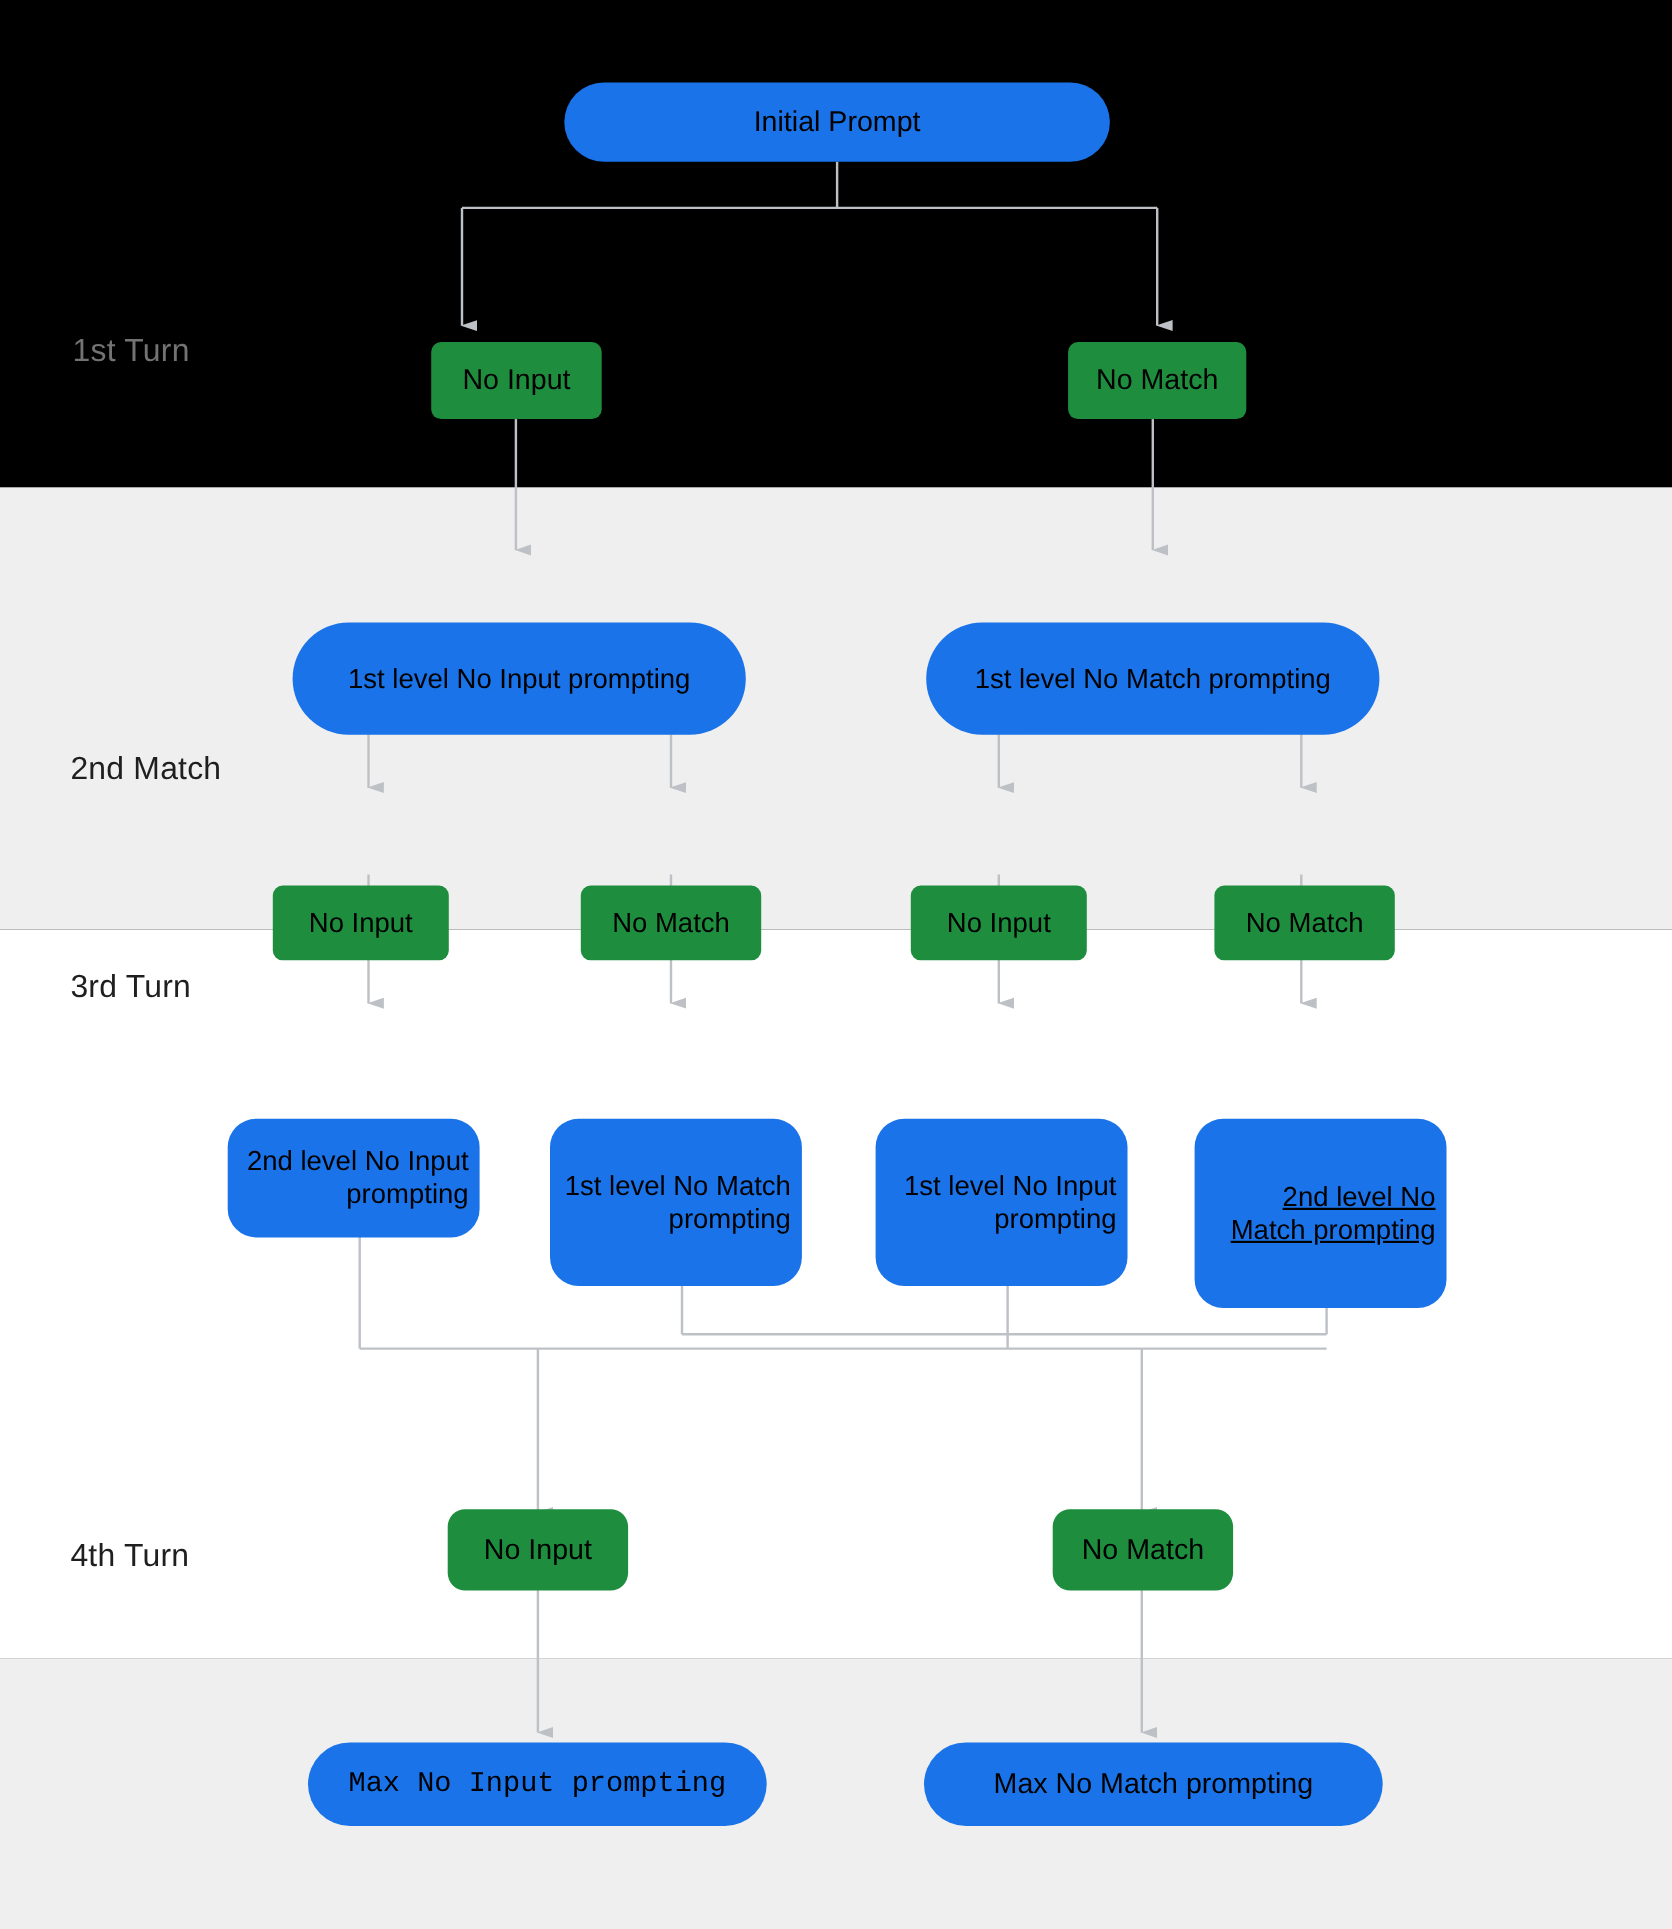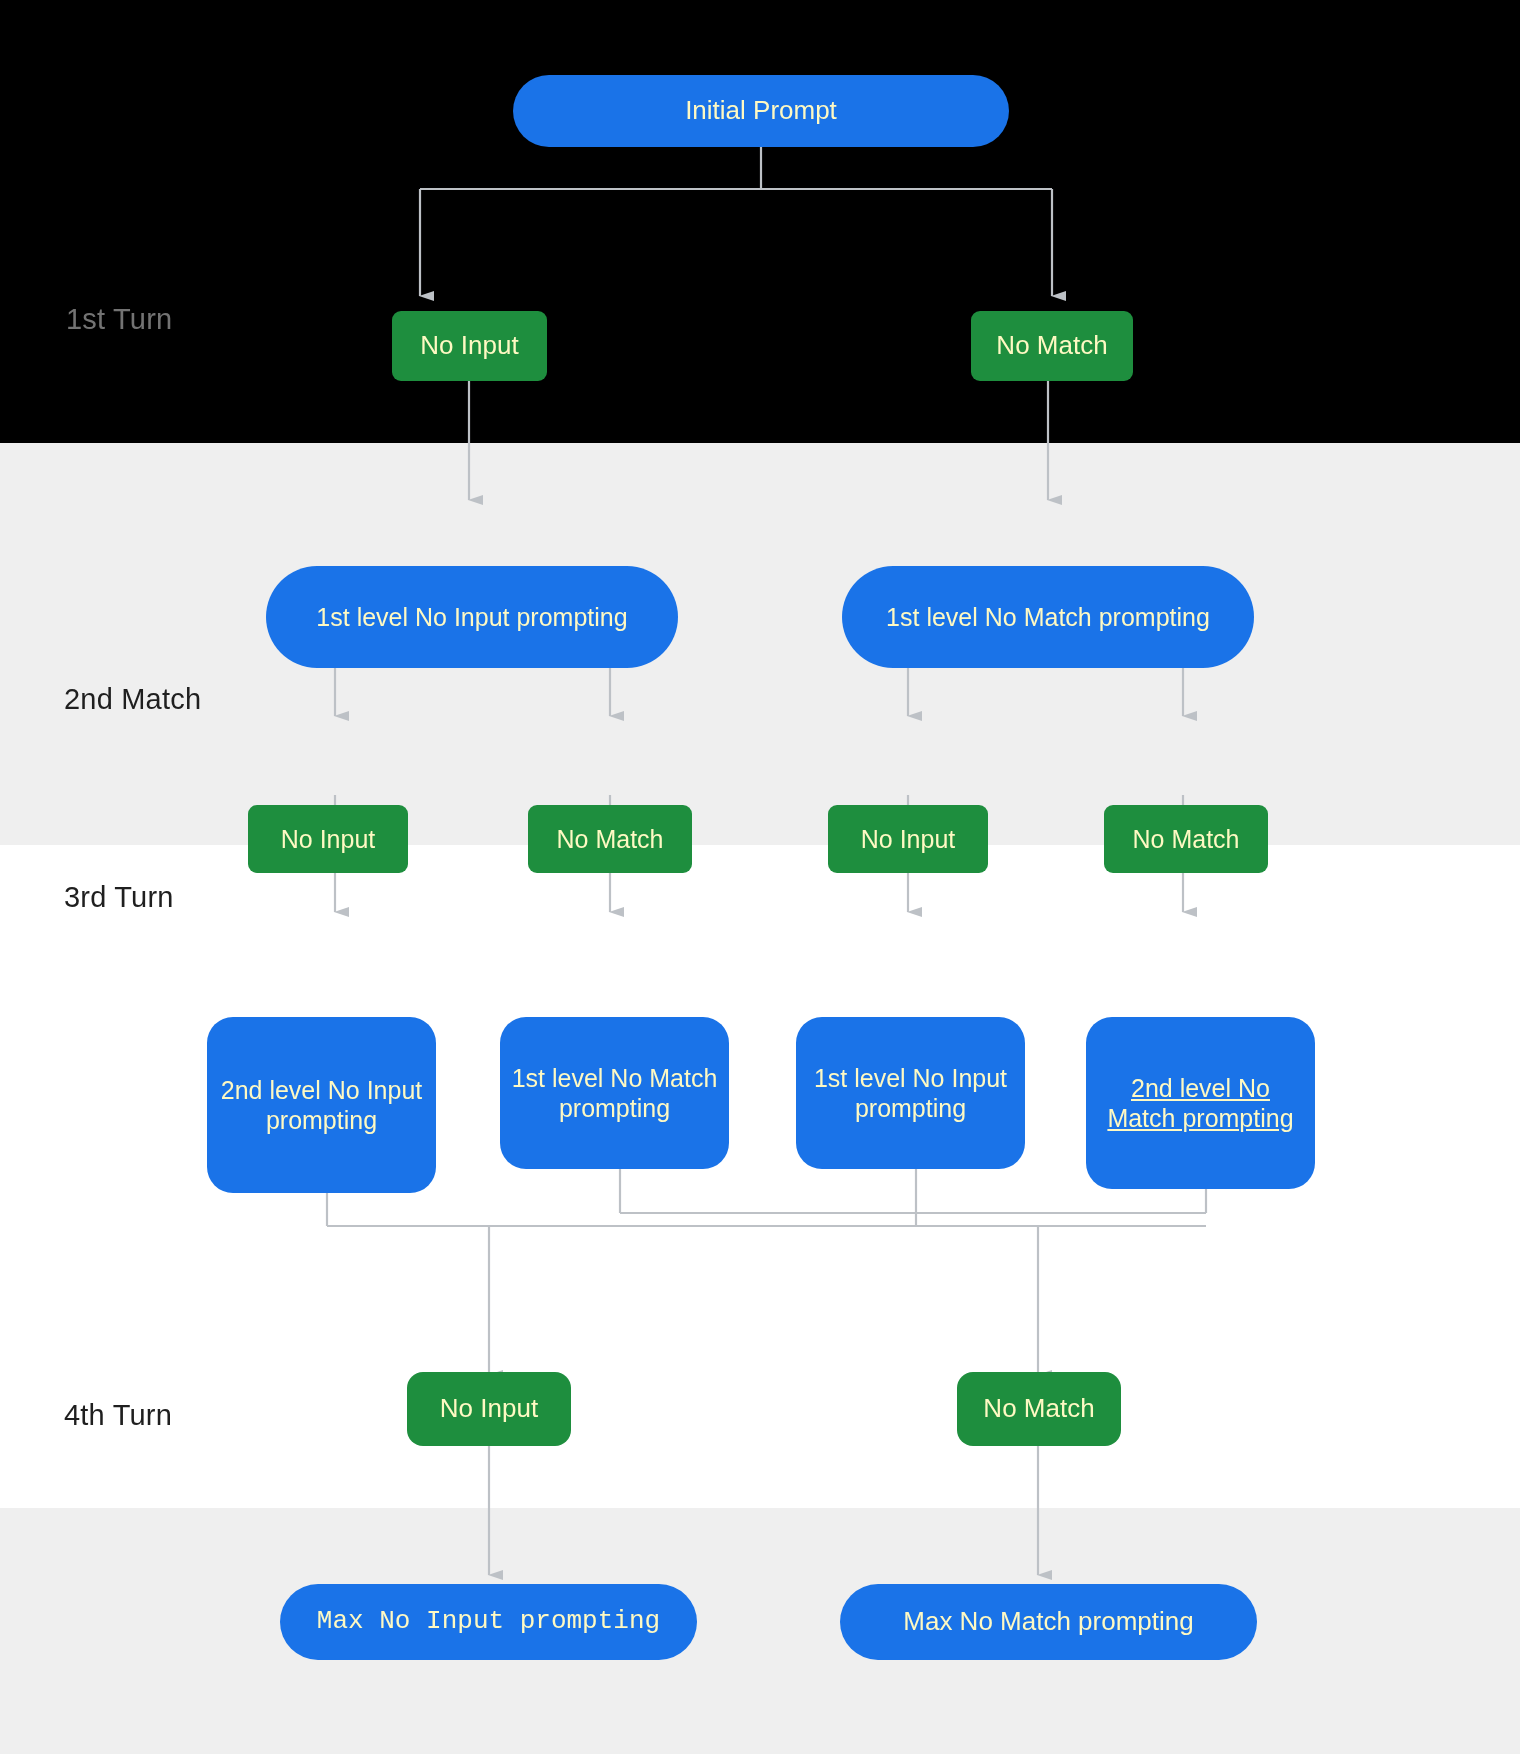--- a/index.html
+++ b/index.html
@@ -45,22 +45,22 @@
     height: 1754px;
     pointer-events: none;
   }
 
   
   .node {
     position: absolute;
     display: flex;
     align-items: center;
     justify-content: center;
-    text-align: center;
-    color: #fef9c3;
+    text-align: right;
+    color: #000000;
     box-sizing: border-box;
     line-height: 1.22;
     padding: 16px 10px;
   }
   .node.blue  { background: #1a73e8; }
   .node.green { background: #1e8e3e; }
 
   .r-pill  { border-radius: 60px; }
   .r-small { border-radius: 9px; }
   .r-med   { border-radius: 16px; }
@@ -134,21 +134,21 @@
   <div class="node green r-small fs-26" style="left:971px; top:311px; width:162px; height:70px;">No Match</div>
 
   <div class="node blue r-pill fs-25" style="left:266px; top:566px; width:412px; height:102px;">1st level No Input prompting</div>
   <div class="node blue r-pill fs-25" style="left:842px; top:566px; width:412px; height:102px;">1st level No Match prompting</div>
 
   <div class="node green r-small fs-25" style="left:248px; top:805px; width:160px; height:68px;">No Input</div>
   <div class="node green r-small fs-25" style="left:528px; top:805px; width:164px; height:68px;">No Match</div>
   <div class="node green r-small fs-25" style="left:828px; top:805px; width:160px; height:68px;">No Input</div>
   <div class="node green r-small fs-25" style="left:1104px; top:805px; width:164px; height:68px;">No Match</div>
 
-  <div class="node blue r-large fs-25" style="left:207px; top:1017px; width:229px; height:176px;">2nd level No Input prompting</div>
+  <div class="node blue r-large fs-25" style="left:207px; top:1017px; width:229px; height:108px;">2nd level No Input prompting</div>
   <div class="node blue r-large fs-25" style="left:500px; top:1017px; width:229px; height:152px;">1st level No Match prompting</div>
   <div class="node blue r-large fs-25" style="left:796px; top:1017px; width:229px; height:152px;">1st level No Input prompting</div>
   <div class="node blue r-large fs-25" style="left:1086px; top:1017px; width:229px; height:172px;text-decoration:underline;">2nd level No Match prompting</div>
 
   <div class="node green r-med fs-26" style="left:407px; top:1372px; width:164px; height:74px;">No Input</div>
   <div class="node green r-med fs-26" style="left:957px; top:1372px; width:164px; height:74px;">No Match</div>
 
   <div class="node blue r-pill fs-26" style="left:280px; top:1584px; width:417px; height:76px;font-family:Liberation Mono, monospace;">Max No Input prompting</div>
   <div class="node blue r-pill fs-26" style="left:840px; top:1584px; width:417px; height:76px;">Max No Match prompting</div>
 

